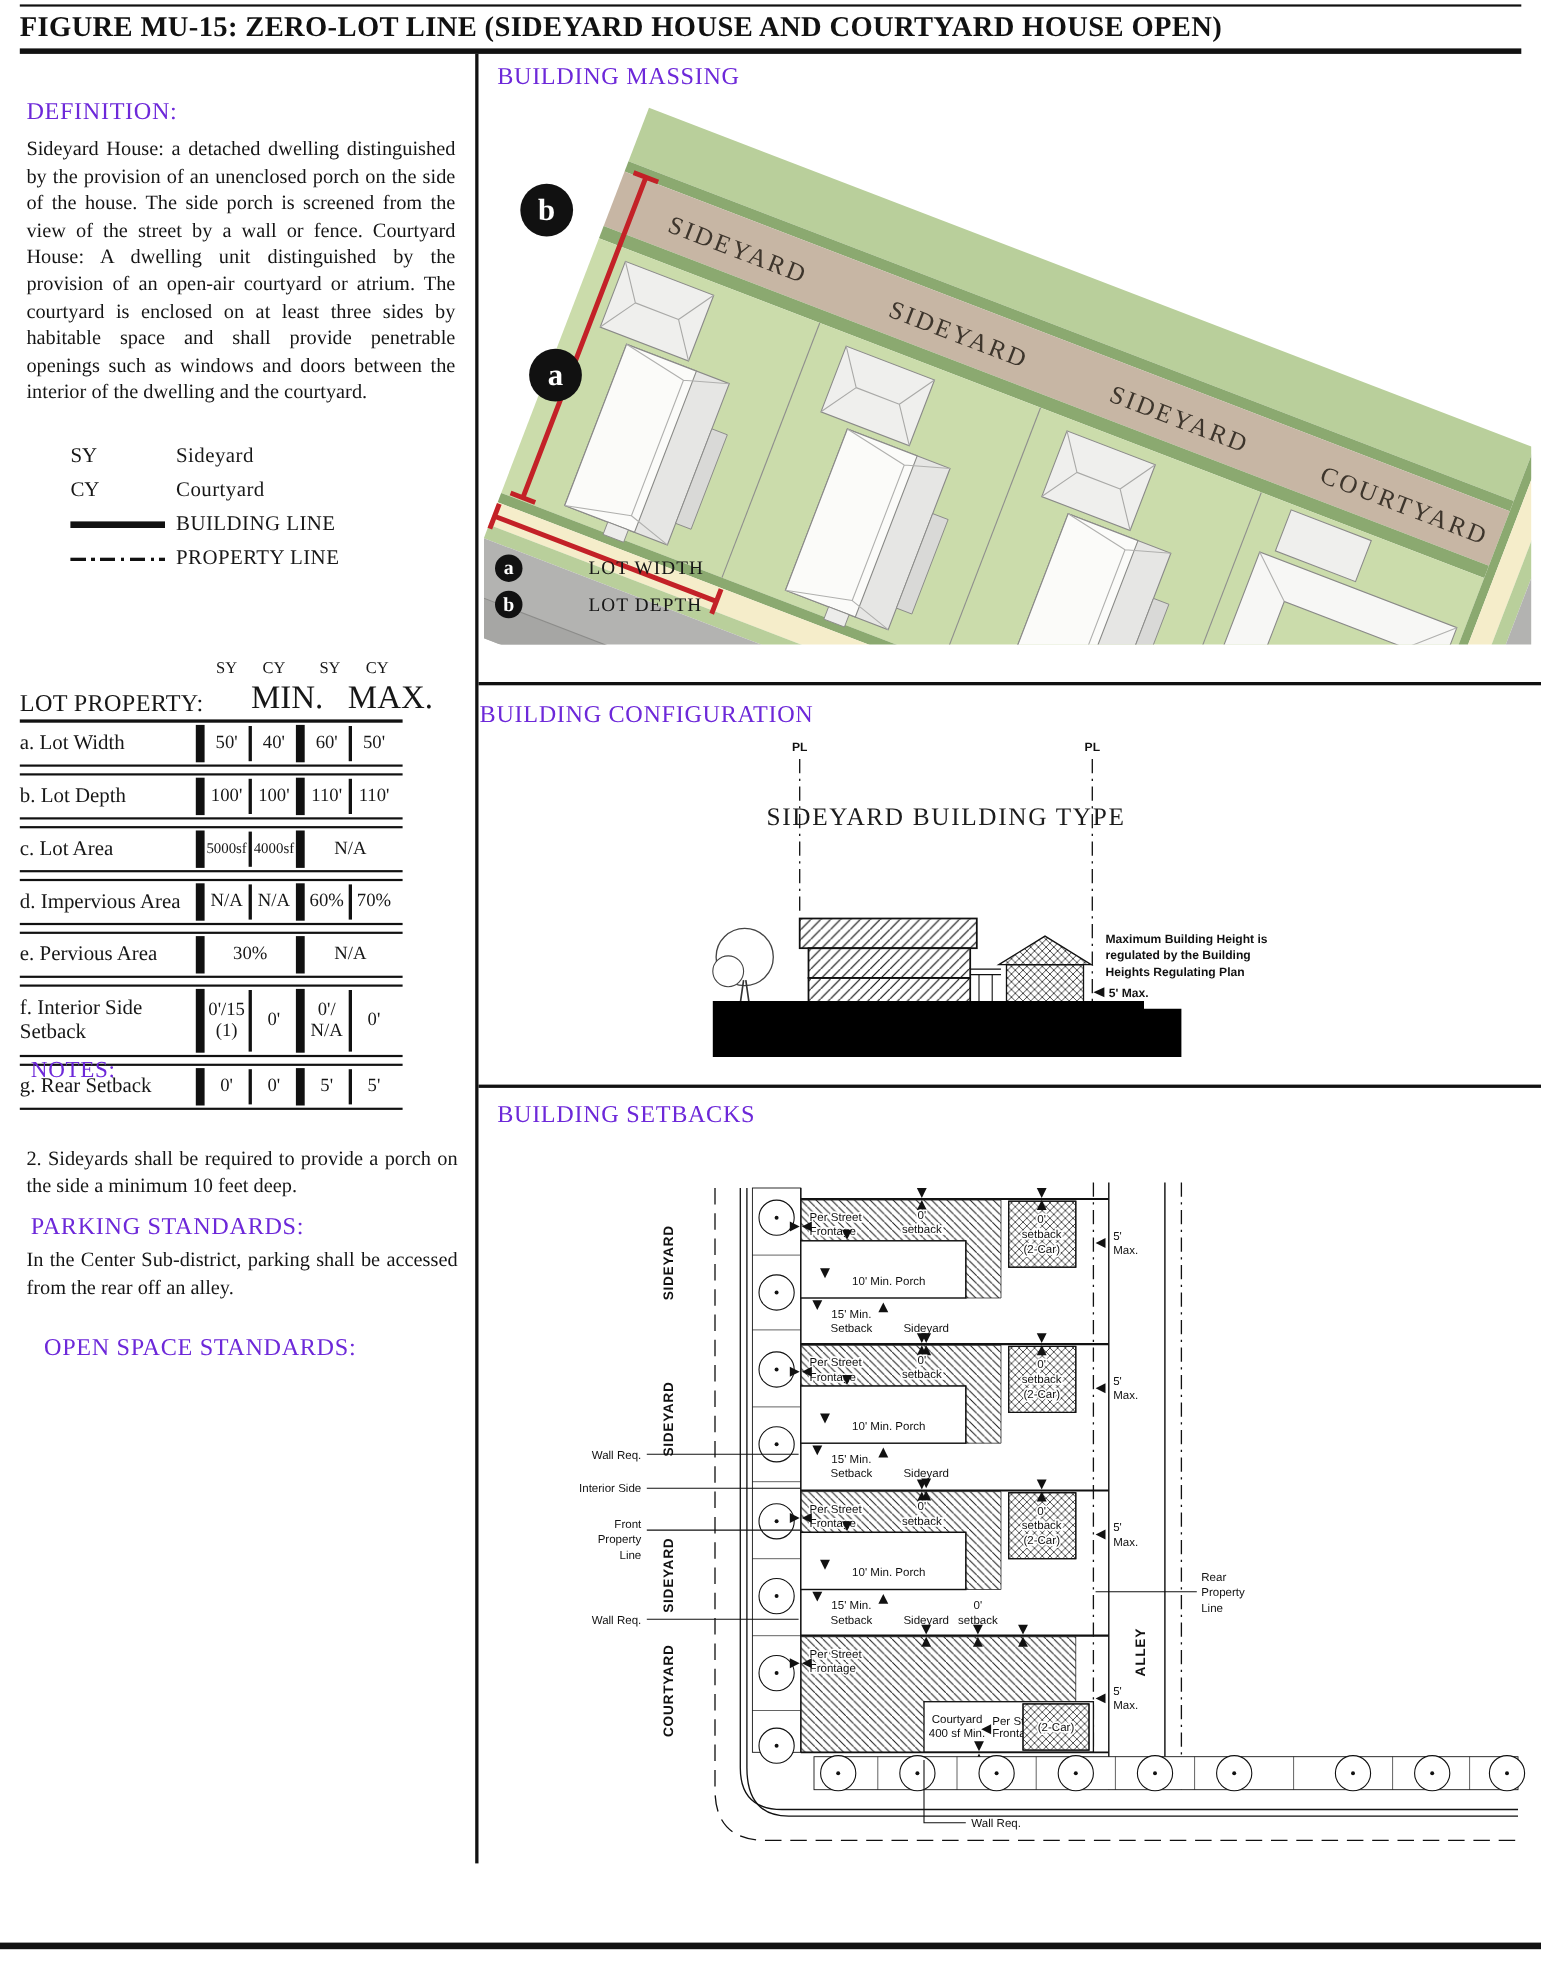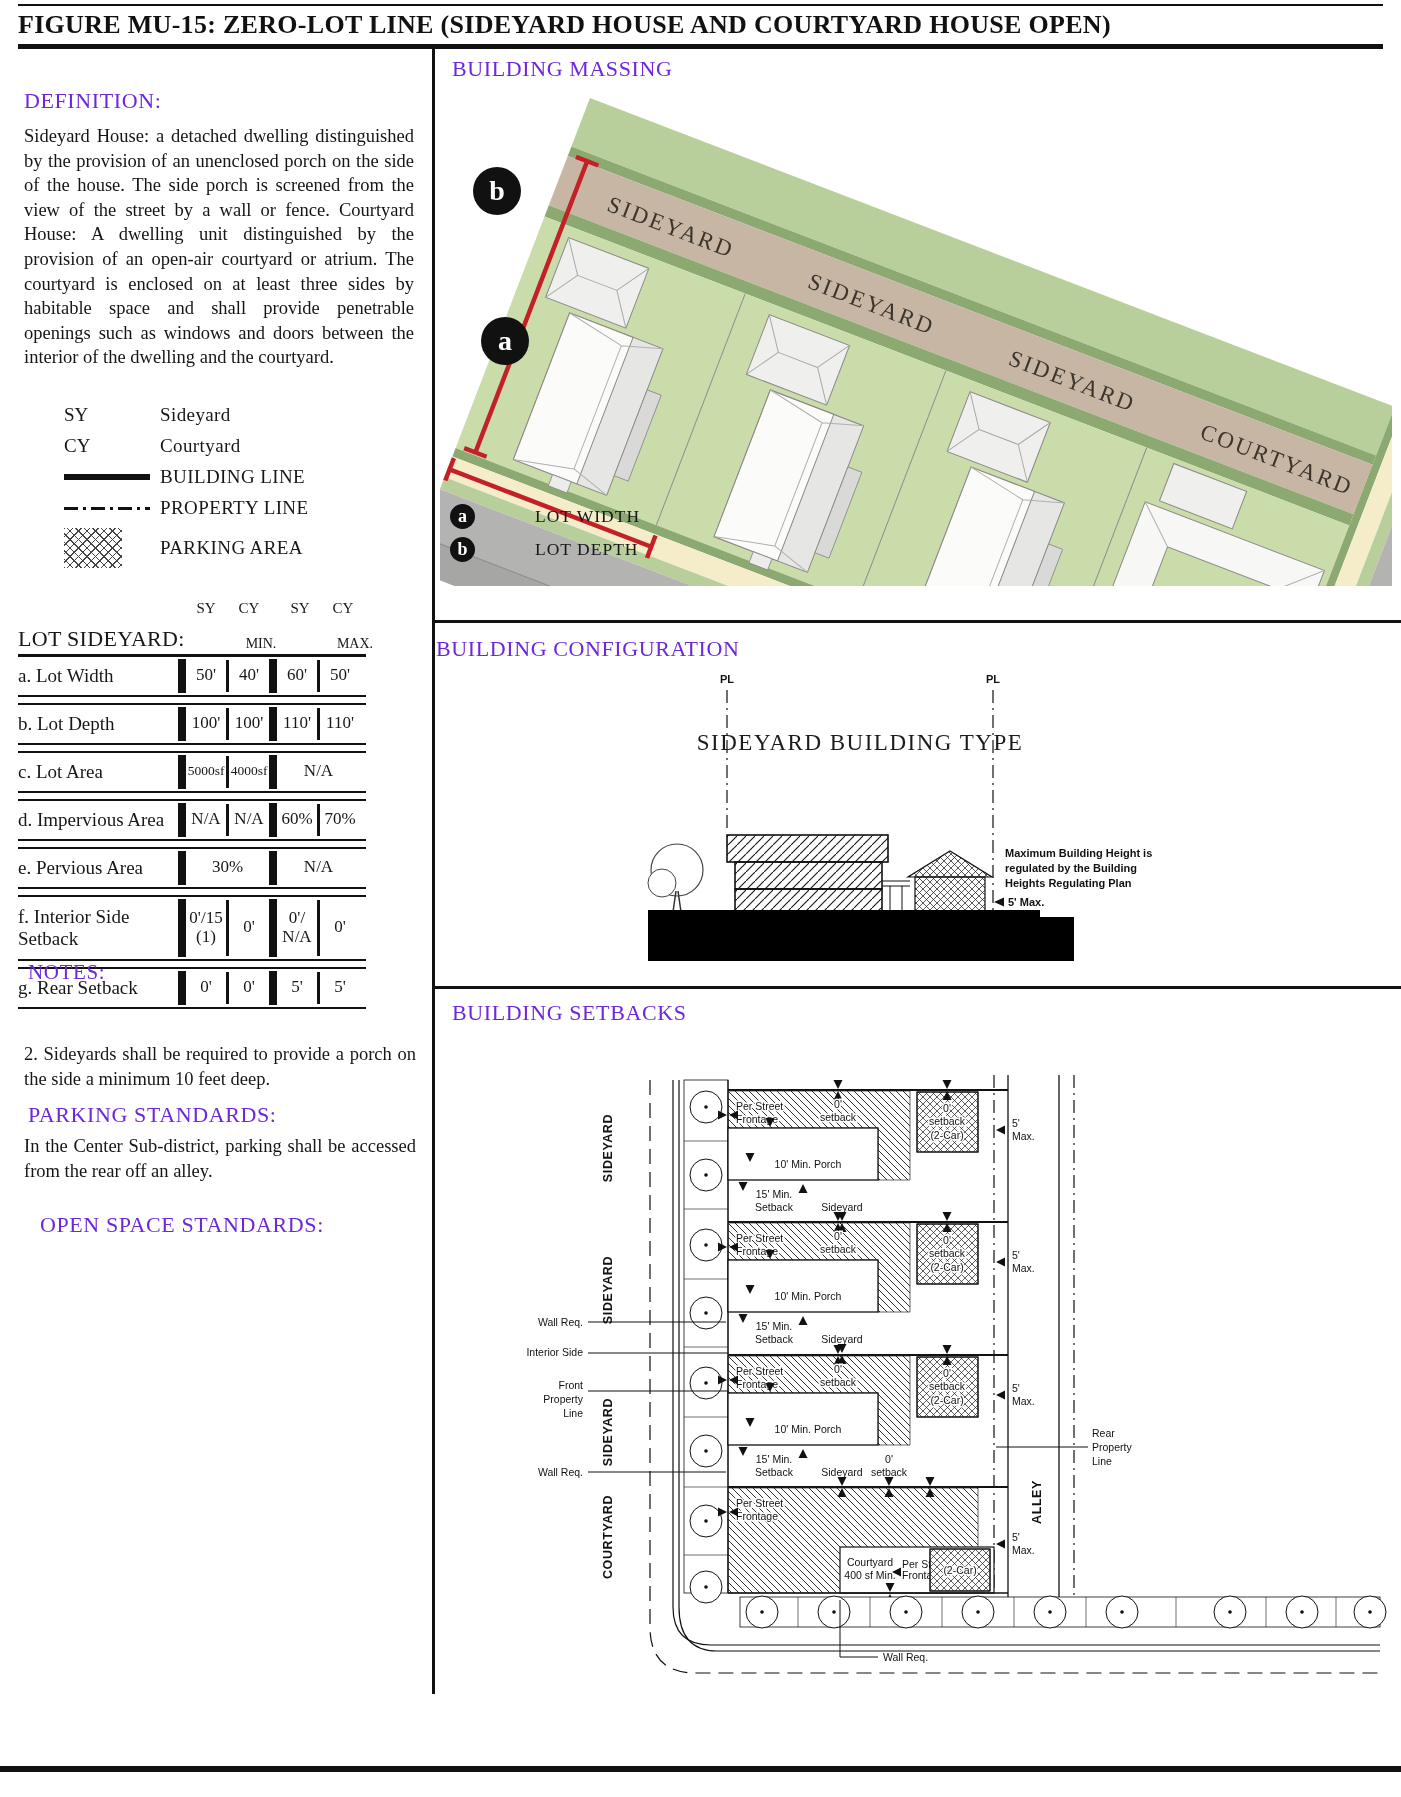--- a/index.html
+++ b/index.html
@@ -16,21 +16,21 @@
   .leg-label{font-size:19px;letter-spacing:.4px;}
   .sw-bline{width:86px;height:6px;background:#111;}
   .sw-pline{width:86px;height:3px;background:repeating-linear-gradient(90deg,#111 0 14px,transparent 14px 19px,#111 19px 22px,transparent 22px 27px);}
   .sw-hatch{width:58px;height:40px;background:repeating-linear-gradient(135deg,#444 0 1px,transparent 1px 6px);}
   .sw-cross{width:58px;height:40px;background:repeating-linear-gradient(45deg,#444 0 1px,transparent 1px 6px),repeating-linear-gradient(135deg,#444 0 1px,transparent 1px 6px);}
   
   #lotstd{position:absolute;left:18px;top:600px;width:348px;}
   #lotstd-head{position:relative;height:54px;font-family:"Liberation Serif",serif;}
   #lotstd-head .tt{position:absolute;bottom:2px;left:0;font-size:22px;letter-spacing:.3px;}
   #lotstd-head .sycy{position:absolute;top:0;width:40px;text-align:center;font-size:15px;}
-  #lotstd-head .mm{position:absolute;bottom:2px;width:86px;text-align:center;font-size:14px;padding-left:32px;}
+  #lotstd-head .mm{position:absolute;bottom:2px;width:86px;text-align:center;font-size:30px;padding-left:32px;}
   .tdiv{height:6px;border-top:2.5px solid #111;border-bottom:2px solid #111;}
   .tline{height:2.5px;background:#111;}
   .trow{display:flex;align-items:stretch;min-height:38px;}
   .tlabel{width:160px;font-size:19px;line-height:1.15;display:flex;align-items:center;white-space:pre-line;}
   .bar8{width:8px;background:#111;margin:2px 0;}
   .bar3{width:3px;background:#111;margin:3px 0;}
   .tcell{width:40px;display:flex;align-items:center;justify-content:center;font-size:17px;text-align:center;white-space:pre-line;line-height:1.1;}
   .tcell.small{font-size:13.5px;}
   .tcell.span{width:83px;}
   .notes-text{font-size:18.5px;line-height:1.33;text-align:justify;}
@@ -76,31 +76,25 @@
           <span class="sw-bline"></span>
         </span>
       <span class="leg-label">BUILDING LINE</span>
     </div>
     <div class="leg-row">
       <span class="leg-swatch-wrap">
           <span class="sw-pline"></span>
         </span>
       <span class="leg-label">PROPERTY LINE</span>
     </div>
-    <div class="leg-row" style="margin-top:8px;">
-      <span class="leg-swatch-wrap">
-          <span class="sw-cross"></span>
-        </span>
-      <span class="leg-label">PARKING AREA</span>
-    </div>
   </div>
 
   <div id="lotstd">
     <div id="lotstd-head">
-      <span class="tt">LOT SIDEYARD:</span>
+      <span class="tt">LOT PROPERTY:</span>
       <span class="sycy" style="left:168px;">SY</span>
       <span class="sycy" style="left:211px;">CY</span>
       <span class="sycy" style="left:262px;">SY</span>
       <span class="sycy" style="left:305px;">CY</span>
       <span class="mm" style="left:168px;">MIN.</span>
       <span class="mm" style="left:262px;">MAX.</span>
     </div>
     <div class="tline"></div>
     <div class="trow">
       <div class="tlabel">a. Lot Width</div>

